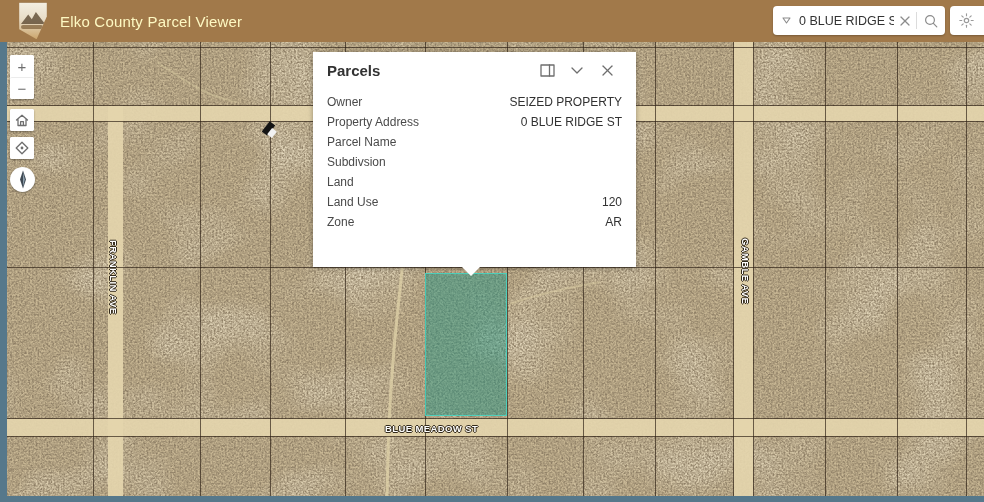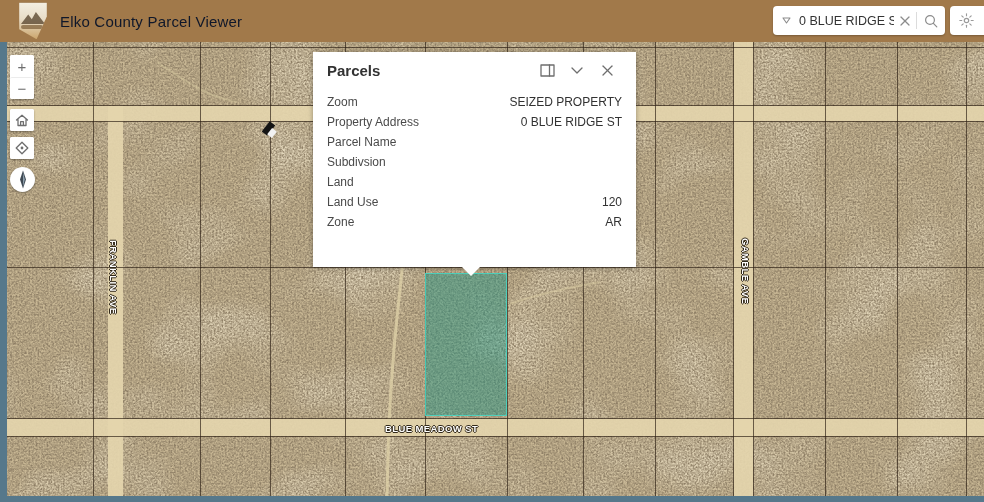--- a/index.html
+++ b/index.html
@@ -26,21 +26,21 @@
     position:absolute;left:3px;top:10px;width:24px;height:12px;
     background:#5d4a33;
     clip-path:polygon(0 100%, 30% 20%, 45% 60%, 62% 0, 100% 100%);
     opacity:.8;
   }
   .logo .ribbon{
     position:absolute;left:3px;top:23px;width:22px;height:4px;
     background:#7a5c38;border-radius:2px;opacity:.7;
   }
   .header-title{
-    margin-left:60px;color:#0f172a;font-size:15px;letter-spacing:.2px;
+    margin-left:60px;color:#fef9c3;font-size:15px;letter-spacing:.2px;
   }
 
   
   .search-box{
     position:absolute;right:39px;top:6px;width:172px;height:29px;
     background:#fff;border-radius:4px;display:flex;align-items:center;
     box-shadow:0 1px 2px rgba(0,0,0,.25);
   }
   .search-dd{
     width:26px;height:100%;display:flex;align-items:center;justify-content:center;
@@ -256,21 +256,21 @@
         </div>
         <div class="popup-hbtn">
           <svg width="11" height="11" viewBox="0 0 11 11">
             <line x1="1" y1="1" x2="10" y2="10" class="icon-line"></line>
             <line x1="10" y1="1" x2="1" y2="10" class="icon-line"></line>
           </svg>
         </div>
       </div>
       <div class="fields">
   <div class="field-row">
-    <span class="f-label">Zoom</span>
+    <span class="f-label">Owner</span>
     <span class="f-value">SEIZED PROPERTY</span>
   </div>
 
 
   <div class="field-row">
     <span class="f-label">Property Address</span>
     <span class="f-value">0 BLUE RIDGE ST</span>
   </div>
 
   <div class="field-row">

